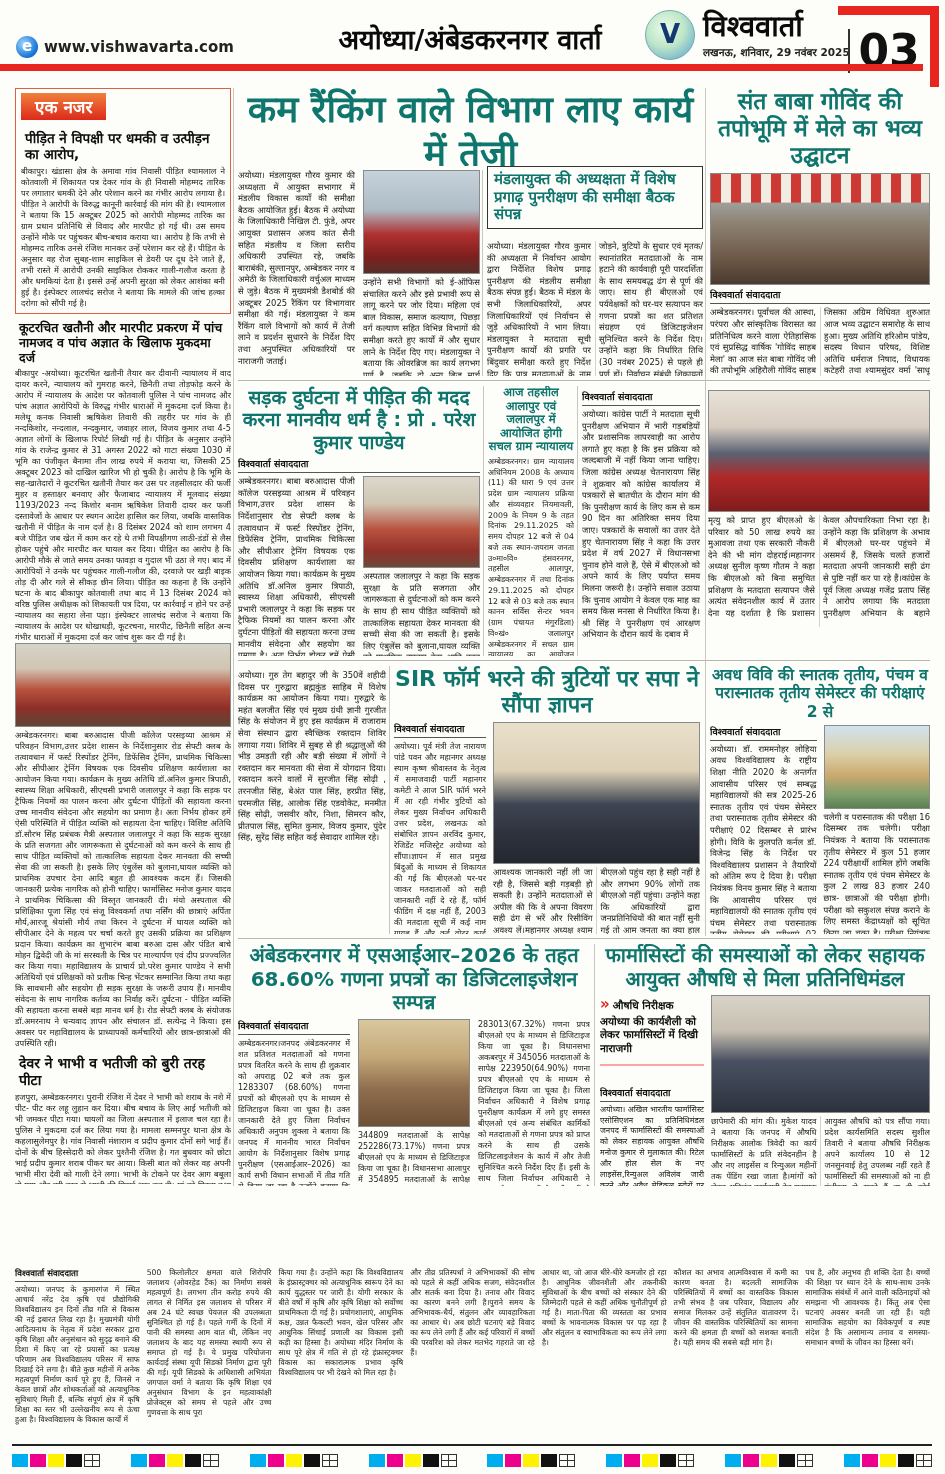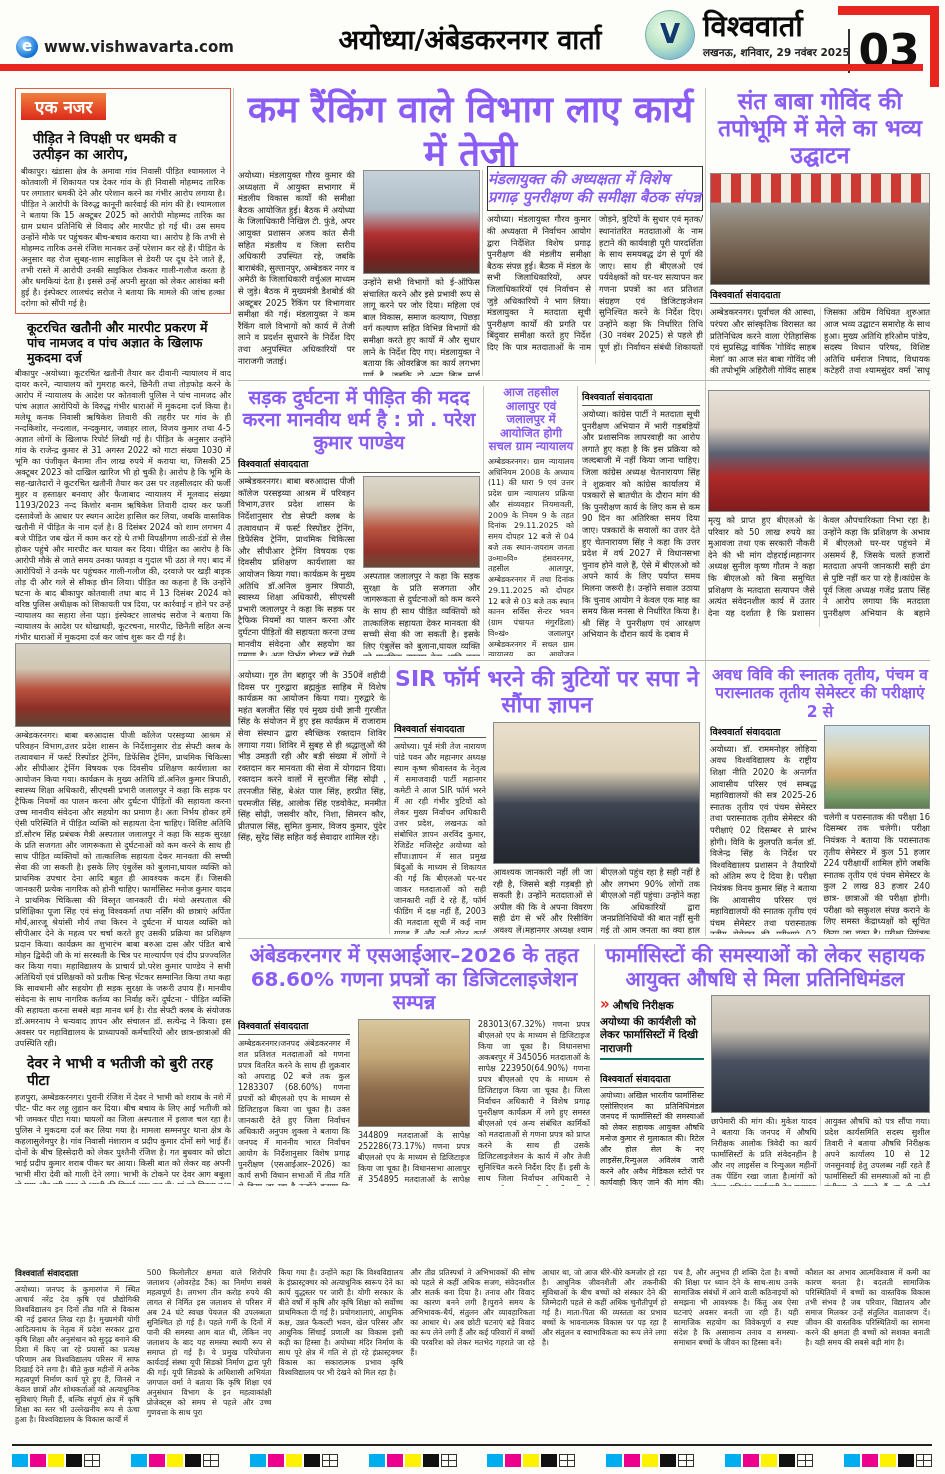--- a/index.html
+++ b/index.html
@@ -1,19 +1,19 @@
 <!DOCTYPE html>
 <html><head>
 <meta charset="utf-8">
 <style>
   html,body{margin:0;padding:0;}
   body{background:#e9e7e2;font-family:"DejaVu Sans",sans-serif;}
   #page{position:relative;width:945px;height:1474px;background:#fdfdfa;margin:0 auto;overflow:hidden;}
   .sec{position:absolute;overflow:hidden;}
-  .hl{font-weight:bold;text-align:center;color:#8b5cf6;line-height:1.18;}
+  .hl{font-weight:bold;text-align:center;color:#0f766e;line-height:1.18;}
   .byline{font-weight:bold;font-size:9.5px;color:#111;border-bottom:1.5px solid #555;padding-bottom:2px;margin-bottom:3px;}
   .body{font-size:8.4px;line-height:1.38;text-align:justify;color:#1c1c1c;}
   .cols2{column-count:2;column-gap:8px;column-rule:1px solid #d5d2cc;}
   .photo{border:1px solid #8a8a8a;box-sizing:border-box;width:100%;}
   .grid2{display:grid;grid-template-columns:1fr 1fr;gap:0 8px;}
   .grid3{display:grid;grid-template-columns:1fr 1fr 1fr;gap:0 8px;}
   .vr{position:absolute;width:1px;background:#c9c6bf;}
   .hr{position:absolute;height:1px;background:#b9b6ae;}
   
   .site{position:absolute;left:16px;top:36px;display:flex;align-items:center;gap:6px;}
@@ -25,33 +25,33 @@
   .brand-logo{width:48px;height:48px;border-radius:50%;background:radial-gradient(circle at 40% 35%,#eafbea,#bfe6c8 45%,#4f9fd4 100%);border:1px solid #7aa;position:relative;}
   .brand-logo:after{content:"V";position:absolute;left:14px;top:8px;font-size:26px;font-weight:bold;color:#123a6e;}
   .brand-name{font-weight:bold;font-size:29px;color:#0a0a0a;line-height:1;}
   .brand-date{font-weight:bold;font-size:10.5px;color:#222;margin-top:4px;}
   .pageno-box{position:absolute;right:6px;top:6px;width:92px;height:72px;border-top:9px solid #e8251f;border-right:9px solid #e8251f;display:flex;align-items:center;justify-content:center;}
   .pageno{font-size:44px;font-weight:bold;color:#111;border-left:2px solid #333;padding-left:8px;line-height:1;}
   .red-rule{position:absolute;left:0;top:64px;width:923px;height:7px;background:#e8251f;}
   
   .najar-box{border:1px solid #e06045;padding:4px 5px;}
   .najar-label{display:inline-block;background:linear-gradient(180deg,#f0803c,#dd2a1b);color:#fff;font-weight:bold;font-size:17px;padding:2px 14px;margin-bottom:4px;}
-  .najar-h{font-weight:bold;font-size:12.5px;line-height:1.22;color:#0d0d0d;margin:6px 12px 3px;}
+  .najar-h{font-weight:bold;font-size:12.5px;line-height:1.22;color:#0d0d0d;margin:6px 4px 3px;}
   .najar-b{font-size:8.2px;line-height:1.34;text-align:justify;color:#1c1c1c;}
   .banner{position:absolute;left:15px;top:1192px;width:915px;height:26px;background:#fbdcc0;border-radius:13px;display:flex;align-items:center;justify-content:center;font-weight:bold;font-size:14.5px;color:#101010;}
   .bigline{position:absolute;left:15px;top:1224px;width:915px;text-align:center;font-weight:bold;font-size:31px;color:#0a0a0a;}
   .bcols{position:absolute;left:15px;top:1268px;width:915px;height:160px;display:flex;gap:7px;}
   .bcol{flex:1;font-size:7.6px;line-height:1.32;text-align:justify;color:#222;}
   .cbar-wrap{position:absolute;left:12px;top:1444px;width:920px;display:flex;justify-content:space-between;border-top:2px solid #222;padding-top:8px;}
   .cgroup{display:flex;gap:2px;}
   .sq{width:16px;height:13px;}
   .reg{width:16px;height:13px;border:1px solid #333;box-sizing:border-box;background:
       linear-gradient(#333,#333) 50% 0/1px 100% no-repeat,
       linear-gradient(#333,#333) 0 50%/100% 1px no-repeat;}
-  .kicker{color:#111;font-weight:bold;font-size:10.5px;line-height:1.3;border-bottom:2px solid #0f766e;padding-bottom:2px;margin-bottom:12px;}
+  .kicker{color:#111;font-weight:bold;font-size:10.5px;line-height:1.3;border-bottom:2px solid #fca5a5;padding-bottom:8px;margin-bottom:20px;}
   .karrow{color:#e8251f;font-size:15px;font-weight:bold;margin-right:3px;}
 </style>
 </head>
 <body>
 
 <div id="page">
 
   <div class="site">
     <span class="site-icon"></span>
     <span class="site-url">www.vishwavarta.com</span>
@@ -91,21 +91,21 @@
   <div class="sec grid2" style="left:238px;top:170px;width:242px;height:206px;">
     <div class="body">अयोध्या। मंडलायुक्त गौरव कुमार की अध्यक्षता में आयुक्त सभागार में मंडलीय विकास कार्यों की समीक्षा बैठक आयोजित हुई। बैठक में अयोध्या के जिलाधिकारी निखिल टी. फुंडे, अपर आयुक्त प्रशासन अजय कांत सैनी सहित मंडलीय व जिला स्तरीय अधिकारी उपस्थित रहे, जबकि बाराबंकी, सुल्तानपुर, अम्बेडकर नगर व अमेठी के जिलाधिकारी वर्चुअल माध्यम से जुड़े। बैठक में मुख्यमंत्री डैशबोर्ड की अक्टूबर 2025 रैंकिंग पर विभागवार समीक्षा की गई। मंडलायुक्त ने कम रैंकिंग वाले विभागों को कार्य में तेजी लाने व प्रदर्शन सुधारने के निर्देश दिए तथा अनुपस्थित अधिकारियों पर नाराजगी जताई।</div>
     <div>
       <div class="photo" style="height:104px;background:linear-gradient(180deg,#c6d2da 0%,#aebcc6 38%,#b03030 62%,#7e1f1f 84%,#55302a 100%);"></div>
       <div class="body" style="margin-top:3px;">उन्होंने सभी विभागों को ई-ऑफिस संचालित करने और इसे प्रभावी रूप से लागू करने पर जोर दिया। महिला एवं बाल विकास, समाज कल्याण, पिछड़ा वर्ग कल्याण सहित विभिन्न विभागों की समीक्षा करते हुए कार्यों में और सुधार लाने के निर्देश दिए गए। मंडलायुक्त ने बताया कि ओवरब्रिज का कार्य लगभग पूर्ण है, जबकि दो अन्य ब्रिज मार्च 2026 तक पूरे करने के निर्देश दिए गए।</div>
     </div>
   </div>
   <div class="vr" style="left:482px;top:170px;height:206px;"></div>
 
   <div class="sec" style="left:487px;top:166px;width:216px;height:210px;">
-    <div style="border:1.5px solid #333;padding:4px 0;margin-bottom:3px;font-style:italic;">
+    <div style="border:1.5px solid #333;padding:4px 6px;margin-bottom:12px;">
       <div class="hl" style="font-size:15px;text-align:left;">मंडलायुक्त की अध्यक्षता में विशेष प्रगाढ़ पुनरीक्षण की समीक्षा बैठक संपन्न</div>
     </div>
     <div class="body cols2" style="height:150px;">अयोध्या। मंडलायुक्त गौरव कुमार की अध्यक्षता में निर्वाचन आयोग द्वारा निर्देशित विशेष प्रगाढ़ पुनरीक्षण की मंडलीय समीक्षा बैठक संपन्न हुई। बैठक में मंडल के सभी जिलाधिकारियों, अपर जिलाधिकारियों एवं निर्वाचन से जुड़े अधिकारियों ने भाग लिया। मंडलायुक्त ने मतदाता सूची पुनरीक्षण कार्यों की प्रगति पर बिंदुवार समीक्षा करते हुए निर्देश दिए कि पात्र मतदाताओं के नाम जोड़ने, त्रुटियों के सुधार एवं मृतक/स्थानांतरित मतदाताओं के नाम हटाने की कार्यवाही पूरी पारदर्शिता के साथ समयबद्ध ढंग से पूर्ण की जाए। साथ ही बीएलओ एवं पर्यवेक्षकों को घर-घर सत्यापन कर गणना प्रपत्रों का शत प्रतिशत संग्रहण एवं डिजिटाइजेशन सुनिश्चित करने के निर्देश दिए। उन्होंने कहा कि निर्धारित तिथि (30 नवंबर 2025) से पहले ही पूर्ण हों। निर्वाचन संबंधी शिकायतों का त्वरित निस्तारण करने को भी कहा गया।</div>
   </div>
   <div class="vr" style="left:705px;top:88px;height:848px;"></div>
 
   <div class="sec" style="left:710px;top:88px;width:220px;height:288px;">
     <div class="hl" style="font-size:23px;">संत बाबा गोविंद की तपोभूमि में मेले का भव्य उद्घाटन</div>
     <div class="photo" style="height:112px;margin-top:4px;background:
         repeating-linear-gradient(90deg,#cc3a33 0 10px,#f2ece2 10px 20px) 0 0/100% 26% no-repeat,
@@ -230,22 +230,22 @@
 
   <div class="bcols">
     <div class="bcol">
       <div class="byline" style="font-size:8.5px;">विश्ववार्ता संवाददाता</div>
       <span>अयोध्या। जनपद के कुमारगंज में स्थित आचार्य नरेंद्र देव कृषि एवं प्रौद्योगिकी विश्वविद्यालय इन दिनों तीव्र गति से विकास की नई इबारत लिख रहा है। मुख्यमंत्री योगी आदित्यनाथ के नेतृत्व में प्रदेश सरकार द्वारा कृषि शिक्षा और अनुसंधान को सुदृढ़ बनाने की दिशा में किए जा रहे प्रयासों का प्रत्यक्ष परिणाम अब विश्वविद्यालय परिसर में साफ दिखाई देने लगा है। बीते कुछ महीनों में अनेक महत्वपूर्ण निर्माण कार्य पूरे हुए हैं, जिनसे न केवल छात्रों और शोधकर्ताओं को अत्याधुनिक सुविधाएं मिली हैं, बल्कि संपूर्ण क्षेत्र में कृषि शिक्षा का स्तर भी उल्लेखनीय रूप से ऊंचा हुआ है। विश्वविद्यालय के विकास कार्यों में</span>
     </div>
     <div class="bcol">500 किलोलीटर क्षमता वाले शिरोपरि जलाशय (ओवरहेड टैंक) का निर्माण सबसे महत्वपूर्ण है। लगभग तीन करोड़ रुपये की लागत से निर्मित इस जलाशय से परिसर में अब 24 घंटे स्वच्छ पेयजल की उपलब्धता सुनिश्चित हो गई है। पहले गर्मी के दिनों में पानी की समस्या आम बात थी, लेकिन नए जलाशय के बाद यह समस्या स्थायी रूप से समाप्त हो गई है। ये प्रमुख परियोजना कार्यदाई संस्था यूपी सिडको निर्माण द्वारा पूरी की गई। यूपी सिडको के अधिशासी अभियंता जगपाल वर्मा ने बताया कि कृषि शिक्षा एवं अनुसंधान विभाग के इन महत्वाकांक्षी प्रोजेक्ट्स को समय से पहले और उच्च गुणवत्ता के साथ पूरा</div>
     <div class="bcol">किया गया है। उन्होंने कहा कि विश्वविद्यालय के इंफ्रास्ट्रक्चर को अत्याधुनिक स्वरूप देने का कार्य युद्धस्तर पर जारी है। योगी सरकार के बीते वर्षों में कृषि और कृषि शिक्षा को सर्वोच्च प्राथमिकता दी गई है। प्रयोगशालाएं, आधुनिक कक्ष, उन्नत फैकल्टी भवन, खेल परिसर और आधुनिक सिंचाई प्रणाली का विकास इसी कड़ी का हिस्सा है। अयोध्या मंदिर निर्माण के साथ पूरे क्षेत्र में गति से हो रहे इंफ्रास्ट्रक्चर विकास का सकारात्मक प्रभाव कृषि विश्वविद्यालय पर भी देखने को मिल रहा है।</div>
     <div class="bcol">और तीव्र प्रतिस्पर्धा ने अभिभावकों की सोच को पहले से कहीं अधिक सजग, संवेदनशील और सतर्क बना दिया है। तनाव और विवाद का कारण बनने लगी है।पुराने समय के अभिभावक-धैर्य, संतुलन और व्यावहारिकता का आधार थे। अब छोटी घटनाएं बड़े विवाद का रूप लेने लगी हैं और कई परिवारों में बच्चों की परवरिश को लेकर मतभेद गहराते जा रहे हैं।</div>
     <div class="bcol">आधार था, जो आज धीरे-धीरे कमजोर हो रहा है। आधुनिक जीवनशैली और तकनीकी सुविधाओं के बीच बच्चों को संस्कार देने की जिम्मेदारी पहले से कहीं अधिक चुनौतीपूर्ण हो गई है। माता-पिता की व्यस्तता का प्रभाव बच्चों के भावनात्मक विकास पर पड़ रहा है और संतुलन व स्वाभाविकता का रूप लेने लगा है।</div>
+    <div class="bcol">कौशल का अभाव आत्मविश्वास में कमी का कारण बनता है। बदलती सामाजिक परिस्थितियों में बच्चों का वास्तविक विकास तभी संभव है जब परिवार, विद्यालय और समाज मिलकर उन्हें संतुलित वातावरण दें। जीवन की वास्तविक परिस्थितियों का सामना करने की क्षमता ही बच्चों को सशक्त बनाती है। यही समय की सबसे बड़ी मांग है।</div>
     <div class="bcol">पथ है, और अनुभव ही शक्ति देता है। बच्चों की शिक्षा पर ध्यान देने के साथ-साथ उनके सामाजिक संबंधों में आने वाली कठिनाइयों को समझना भी आवश्यक है। किंतु अब ऐसा घटनाएं अवसर बनती जा रही हैं। यही सामाजिक सहयोग का विवेकपूर्ण व स्पष्ट संदेश है कि असामान्य तनाव व समस्या-समाधान बच्चों के जीवन का हिस्सा बनें।</div>
-    <div class="bcol">कौशल का अभाव आत्मविश्वास में कमी का कारण बनता है। बदलती सामाजिक परिस्थितियों में बच्चों का वास्तविक विकास तभी संभव है जब परिवार, विद्यालय और समाज मिलकर उन्हें संतुलित वातावरण दें। जीवन की वास्तविक परिस्थितियों का सामना करने की क्षमता ही बच्चों को सशक्त बनाती है। यही समय की सबसे बड़ी मांग है।</div>
   </div>
 
   <div class="cbar-wrap">
     <div class="cgroup">
         <span class="sq" style="background:#00aeef"></span>
         <span class="sq" style="background:#ec008c"></span>
         <span class="sq" style="background:#fff200"></span>
         <span class="sq" style="background:#111"></span>
         <span class="reg"></span>
       </div>

